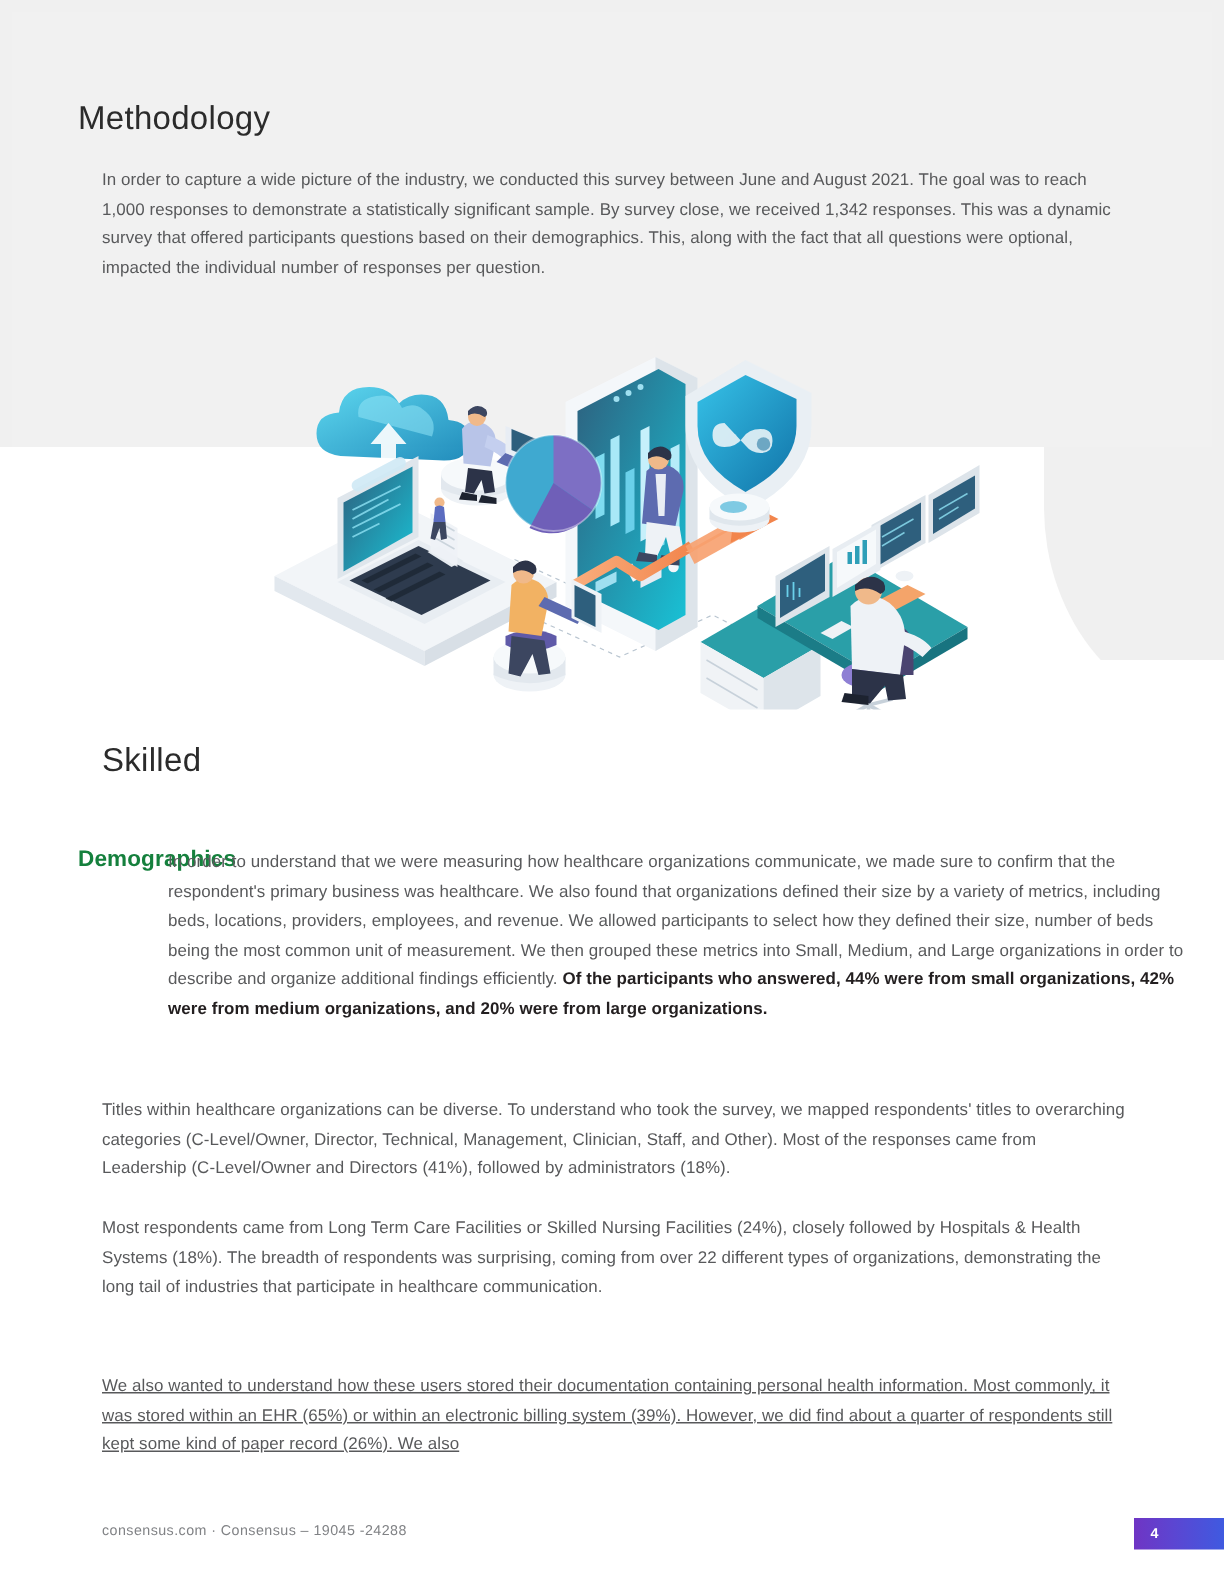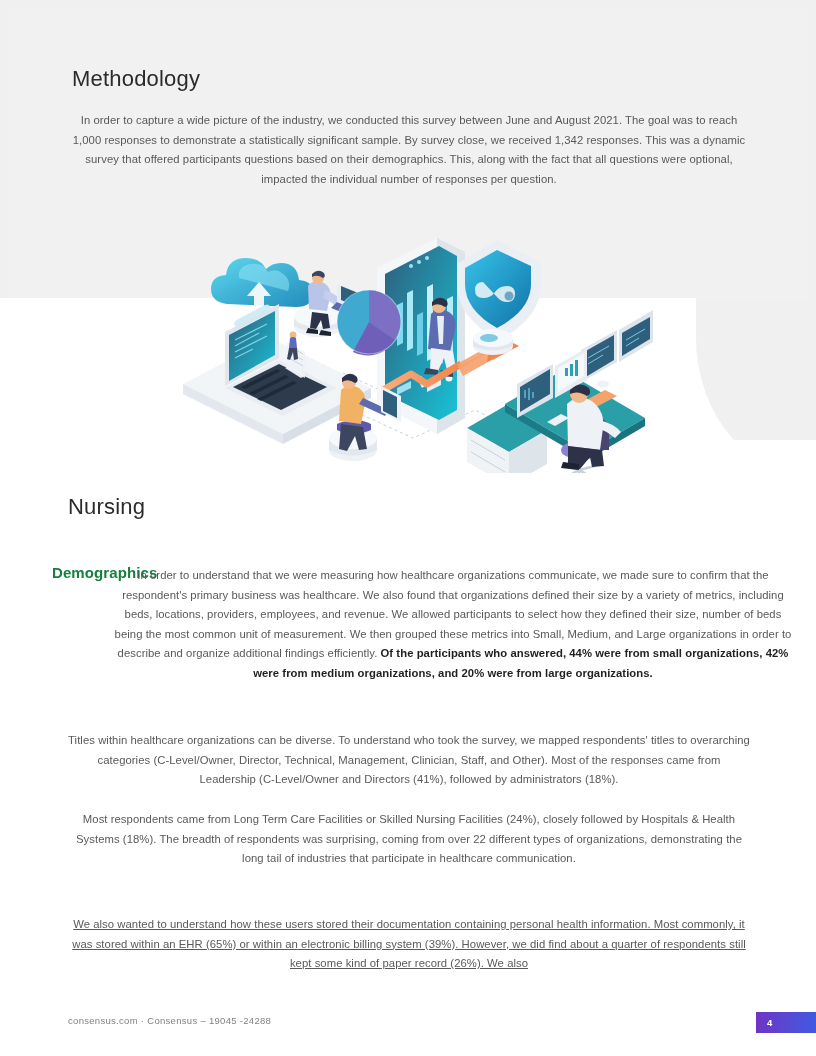--- a/index.html
+++ b/index.html
@@ -52,42 +52,42 @@
   
   .content { position: absolute; left: 0; top: 0; width: 816px; }
 
   h1.section-title {
     position: absolute;
     font-size: 22px;
     font-weight: 400;
     color: #2b2b2b;
     letter-spacing: 0.2px;
   }
-  h1#methodology-title { left: 72px; top: 66px; }
+  h1#methodology-title { left: 52px; top: 66px; }
   h1#findings-title    { left: 68px; top: 494px; }
 
   h2.sub-title {
     position: absolute;
     left: 52px; top: 524px;
     font-size: 15px;
     font-weight: 700;
     color: #15803d;
     letter-spacing: 0.1px;
     margin-top: 40px;
   }
 
   p.body {
     position: absolute;
     left: 68px;
     width: 682px;
     font-size: 11.3px;
     line-height: 19.6px;
     color: #58595b;
     letter-spacing: 0.05px;
-    text-align: center;
+    text-align: left;
   }
   p.body b { color: #231f20; font-weight: 700; }
 
   #para-methodology { top: 111px; }
   #para-demo-1      { top: 566px; margin-left: 44px; }
   #para-demo-2      { top: 715px; margin-top: 16px; }
   #para-demo-3      { top: 810px; }
   #para-demo-4      { top: 915px; text-decoration: underline; }
 
   
@@ -394,21 +394,21 @@
             <circle cx="404" cy="156" r="9" fill="#f0b98a"></circle>
             <path d="M395 152 q10 -10 19 -2 q3 6 -2 8 q-9 -6 -17 -2 z" fill="#2c3348"></path>
             <path d="M424 182 q16 4 22 12 l-6 6 q-10 -8 -18 -10 z" fill="#eef2f6"></path>
             <path d="M393 208 l34 4 l2 16 l-12 1 l-2 -10 l-10 12 l-12 -2 z" fill="#2c3348"></path>
             <path d="M388 224 l16 2 l0 6 l-18 -2 z" fill="#1d2330"></path>
           </g>
         </g>
       </svg>
     </div>
 
-    <h1 class="section-title" id="findings-title">Nursing</h1>
+    <h1 class="section-title" id="findings-title">Skilled</h1>
 
     <h2 class="sub-title">Demographics</h2>
 
     <p class="body" id="para-demo-1"><span>In order to understand that we were measuring how healthcare organizations communicate, we made sure to confirm that the respondent's primary business was healthcare. We also found that organizations defined their size by a variety of metrics, including beds, locations, providers, employees, and revenue. We allowed participants to select how they defined their size, number of beds being the most common unit of measurement. We then grouped these metrics into Small, Medium, and Large organizations in order to describe and organize additional findings efficiently. </span><b>Of the participants who answered, 44% were from small organizations, 42% were from medium organizations, and 20% were from large organizations.</b></p>
 
     <p class="body" id="para-demo-2">Titles within healthcare organizations can be diverse. To understand who took the survey, we mapped respondents' titles to overarching categories (C-Level/Owner, Director, Technical, Management, Clinician, Staff, and Other). Most of the responses came from Leadership (C-Level/Owner and Directors (41%), followed by administrators (18%).</p>
 
     <p class="body" id="para-demo-3">Most respondents came from Long Term Care Facilities or Skilled Nursing Facilities (24%), closely followed by Hospitals &amp; Health Systems (18%). The breadth of respondents was surprising, coming from over 22 different types of organizations, demonstrating the long tail of industries that participate in healthcare communication.</p>
 
     <p class="body" id="para-demo-4">We also wanted to understand how these users stored their documentation containing personal health information. Most commonly, it was stored within an EHR (65%) or within an electronic billing system (39%). However, we did find about a quarter of respondents still kept some kind of paper record (26%). We also</p>

